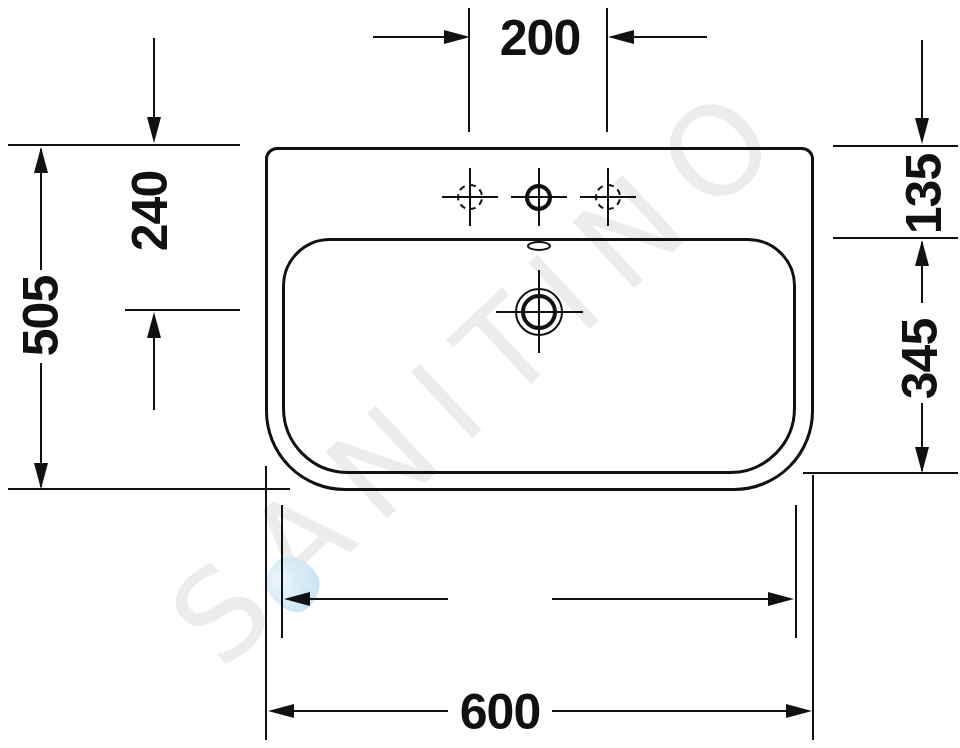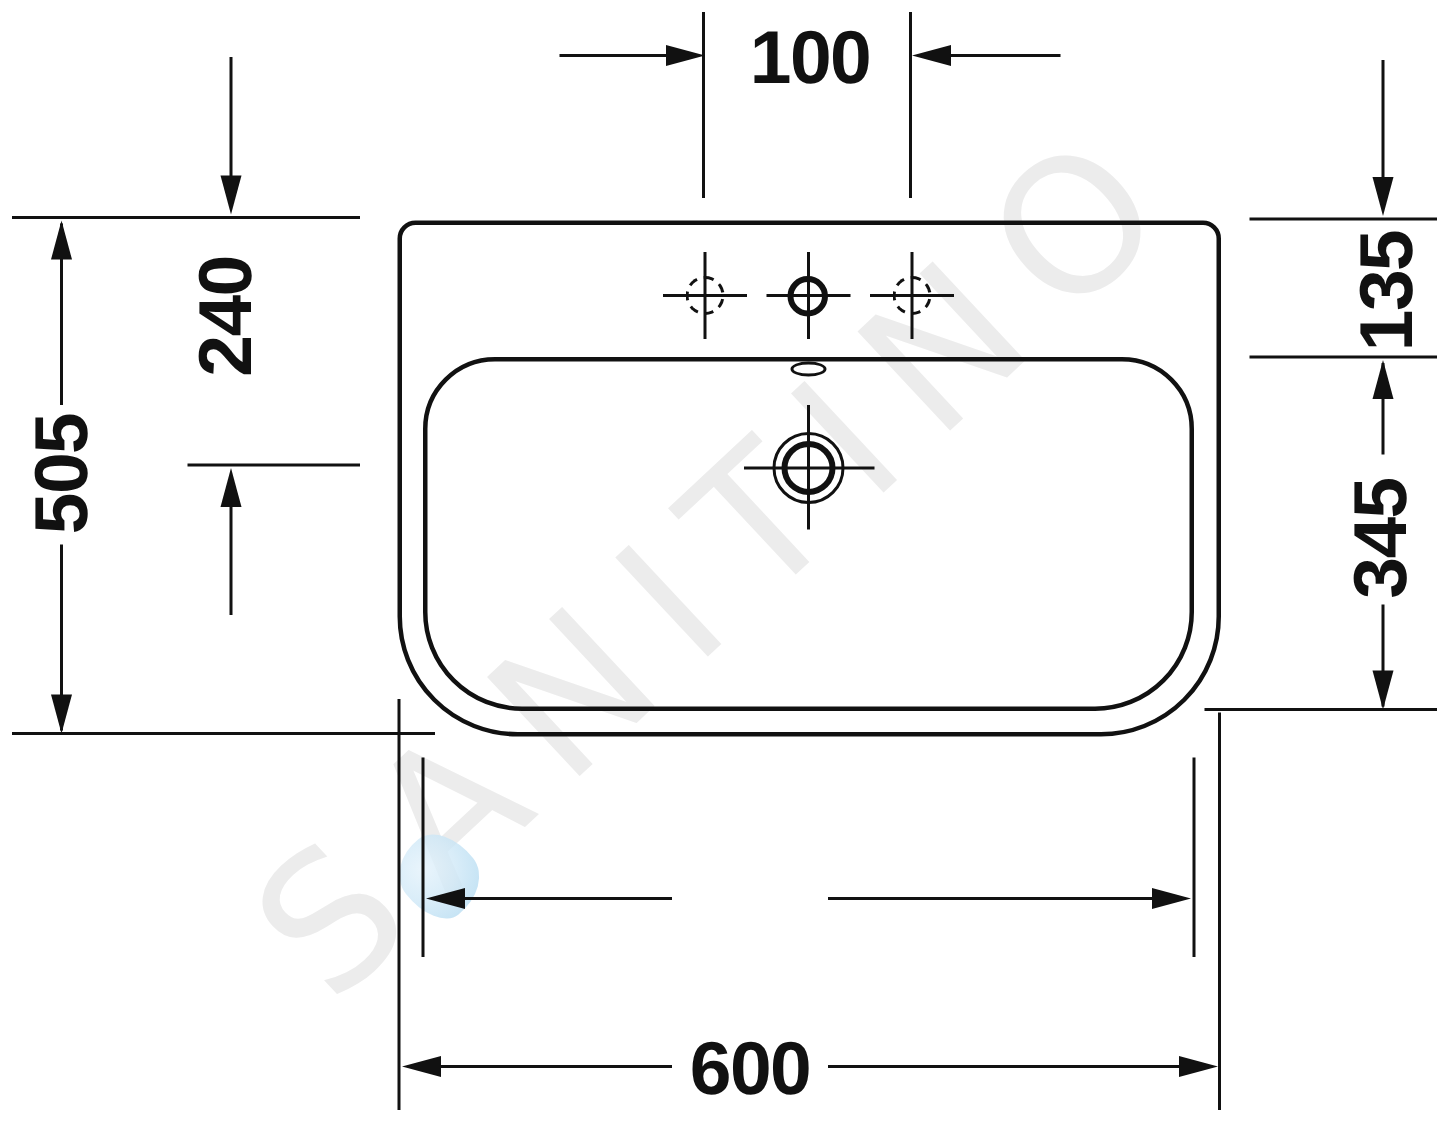--- a/index.html
+++ b/index.html
@@ -67,21 +67,21 @@
   <div class="drain-inner"></div>
   <div class="hl" style="left:496px;top:311px;width:87px"></div>
   <div class="vl" style="left:538px;top:270px;height:83px"></div>
 
   <div class="vl" style="left:468px;top:8px;height:124px"></div>
   <div class="vl" style="left:606px;top:8px;height:124px"></div>
   <div class="hl" style="left:373px;top:36px;width:73px"></div>
   <div class="hl" style="left:634px;top:36px;width:73px"></div>
   <div class="arr r" style="left:444px;top:30px"></div>
   <div class="arr l" style="left:608px;top:30px"></div>
-  <div class="lbl" style="left:480px;top:13px">100</div>
+  <div class="lbl" style="left:480px;top:13px">200</div>
 
   <div class="hl" style="left:8px;top:144px;width:232px"></div>
   <div class="hl" style="left:8px;top:488px;width:282px"></div>
   <div class="vl" style="left:40px;top:149px;height:121px"></div>
   <div class="vl" style="left:40px;top:363px;height:124px"></div>
   <div class="arr u" style="left:34px;top:147px"></div>
   <div class="arr d" style="left:34px;top:463px"></div>
   <div class="lbl rot" style="left:-19px;top:291px">505</div>
 
   <div class="vl" style="left:153px;top:38px;height:100px"></div>

